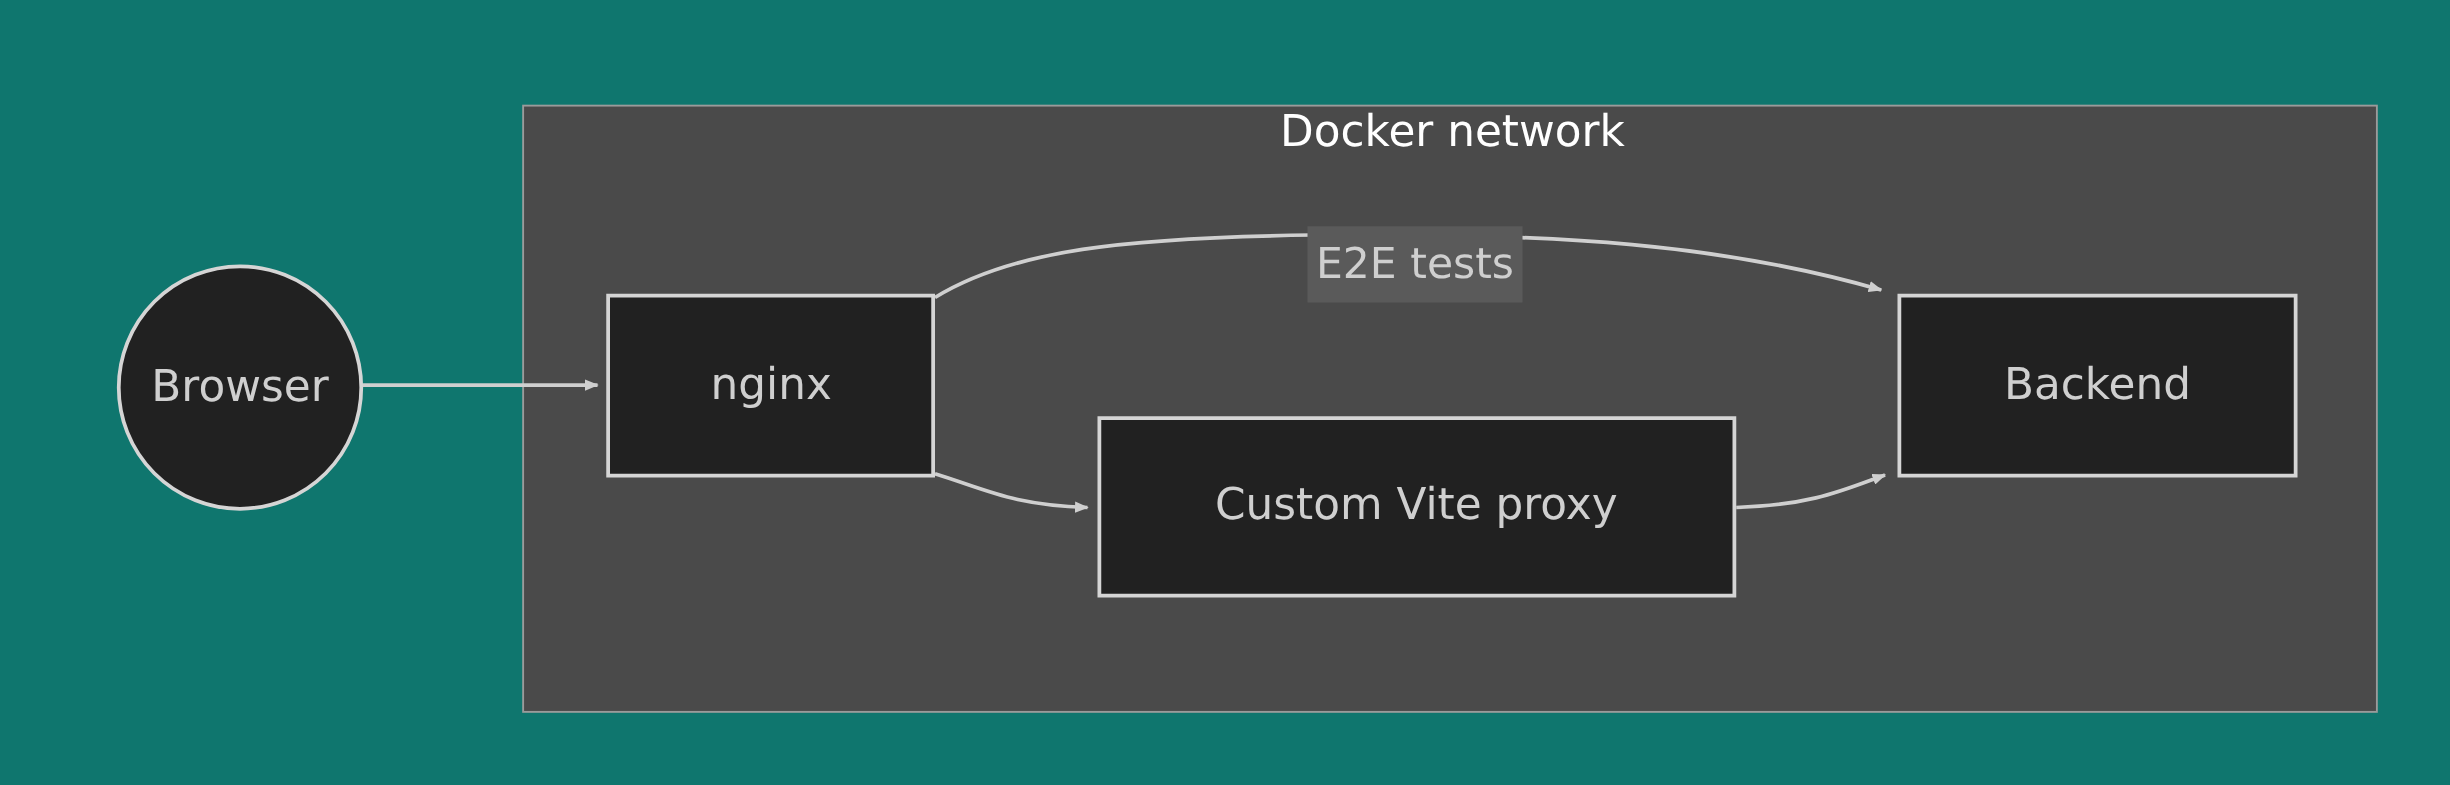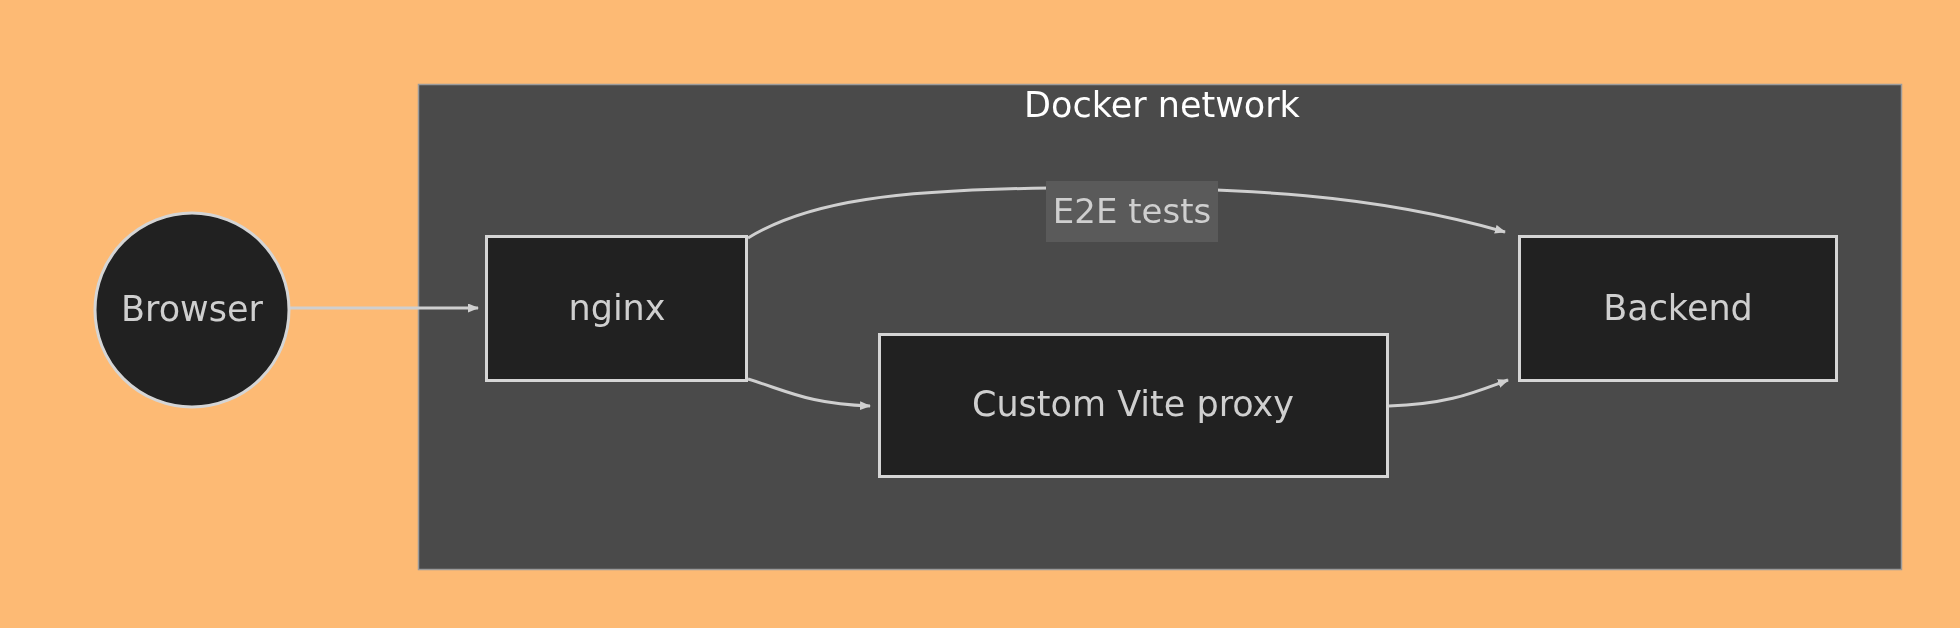--- a/index.html
+++ b/index.html
@@ -11,21 +11,21 @@
   body {
     width: 1960px;
     height: 628px;
     overflow: hidden;
     font-family: "DejaVu Sans", "Liberation Sans", sans-serif;
   }
   #canvas {
     position: relative;
     width: 1960px;
     height: 628px;
-    background: #fdba74;
+    background: #0f766e;
   }
   #diagram-svg {
     position: absolute;
     left: 0;
     top: 0;
     width: 1960px;
     height: 628px;
     display: block;
   }
   .node-label,

